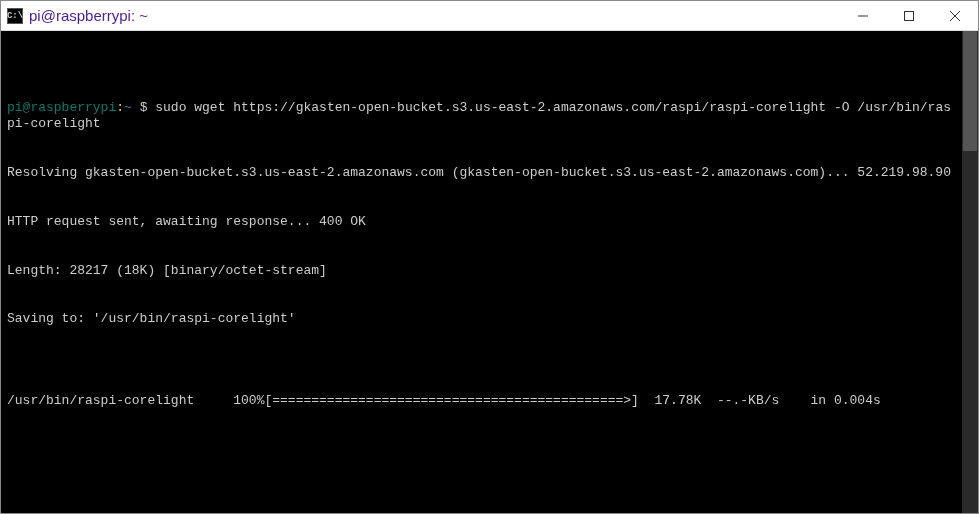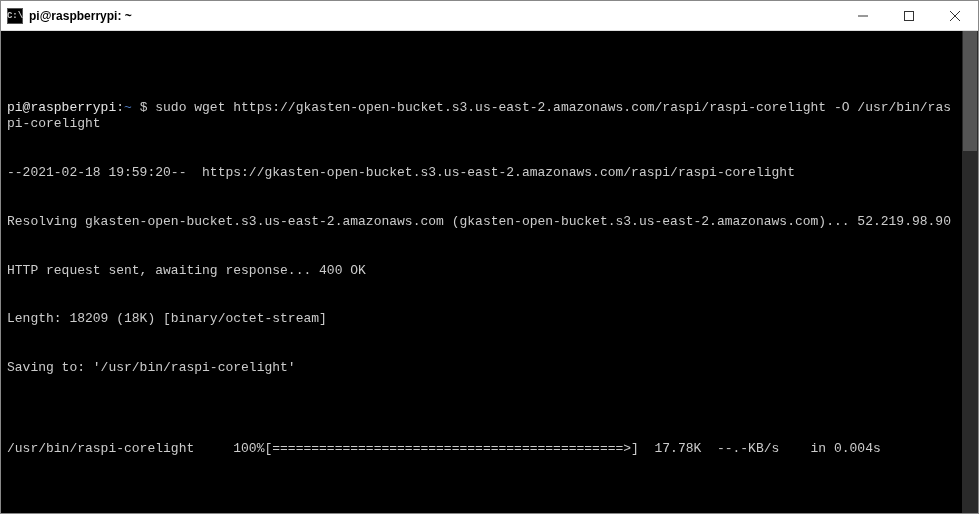--- a/index.html
+++ b/index.html
@@ -35,24 +35,23 @@
       justify-content: center;
       margin-right: 6px;
       font-size: 9px;
       font-weight: bold;
       background: #000;
       color: #ccc;
       border: 1px solid #555;
     }
     .titlebar-title {
       font-family: "Segoe UI", sans-serif;
-      font-size: 12px;
-      color: #000000;
+      font-size: 15px;
+      color: #4c1d95;
       flex: 1;
-      font-weight: bold;
     }
     .window-controls {
       display: flex;
       height: 100%;
     }
     .win-btn {
       width: 46px;
       height: 100%;
       display: flex;
       align-items: center;
@@ -81,21 +80,21 @@
       background: #2a2a2a;
     }
     .scroll-thumb {
       position: absolute;
       top: 0;
       left: 1px;
       right: 1px;
       height: 120px;
       background: #555;
     }
-    .prompt-user { color: #e5e5e5; }
+    .prompt-user { color: #0f766e; }
     .prompt-colon { color: #cccccc; }
     .prompt-path { color: #4f7cc3; }
     .prompt-dollar { color: #cccccc; }
     .term-line { display: block; }
     .term-content { padding-right: 18px; }
   </style>
 </head>
 <body>
 
 <div class="window">
@@ -118,24 +117,23 @@
             <line x1="0" y1="0" x2="10" y2="10" stroke="#333" stroke-width="1"></line>
             <line x1="10" y1="0" x2="0" y2="10" stroke="#333" stroke-width="1"></line>
           </svg>
       </div>
     </div>
   </div>
 
   <div class="terminal">
     <div class="term-content">
       <span class="term-line"><span class="prompt-user">pi@raspberrypi</span><span class="prompt-colon">:</span><span class="prompt-path">~</span><span class="prompt-dollar"> $ </span><span>sudo wget https://gkasten-open-bucket.s3.us-east-2.amazonaws.com/raspi/raspi-corelight -O /usr/bin/raspi-corelight</span></span>
-      <span class="term-line">--2021-02-18 19:59:20--  https://gkasten-open-bucket.s3.us-east-2.amazonaws.com/raspi/raspi-corelight</span>
       <span class="term-line">Resolving gkasten-open-bucket.s3.us-east-2.amazonaws.com (gkasten-open-bucket.s3.us-east-2.amazonaws.com)... 52.219.98.90</span>
       <span class="term-line">HTTP request sent, awaiting response... 400 OK</span>
-      <span class="term-line">Length: 18209 (18K) [binary/octet-stream]</span>
+      <span class="term-line">Length: 28217 (18K) [binary/octet-stream]</span>
       <span class="term-line">Saving to: '/usr/bin/raspi-corelight'</span>
       <span class="term-line"></span>
       <span class="term-line">/usr/bin/raspi-corelight     100%[=============================================&gt;]  17.78K  --.-KB/s    in 0.004s</span>
       <span class="term-line"></span>
       
       <span class="term-line"></span>
       
       
     </div>
     <div class="scrollbar">

